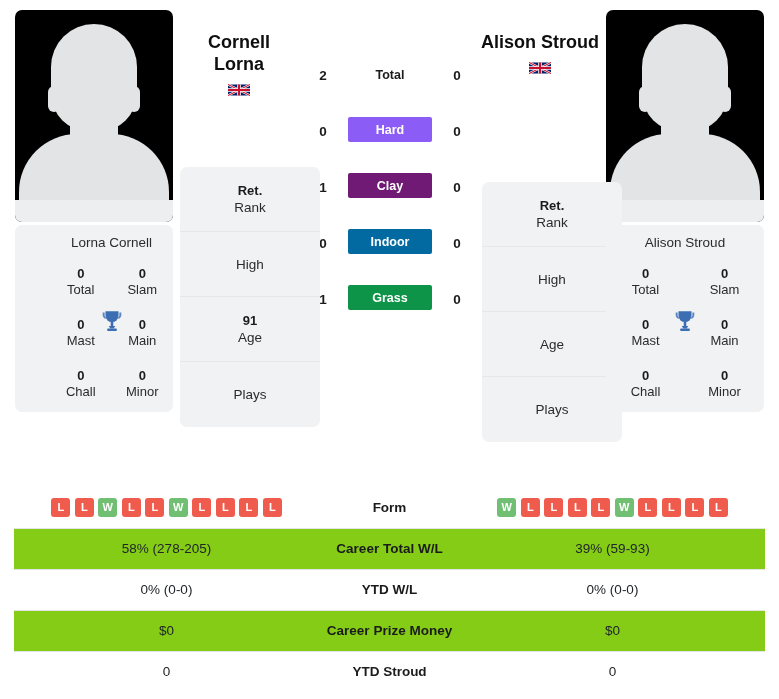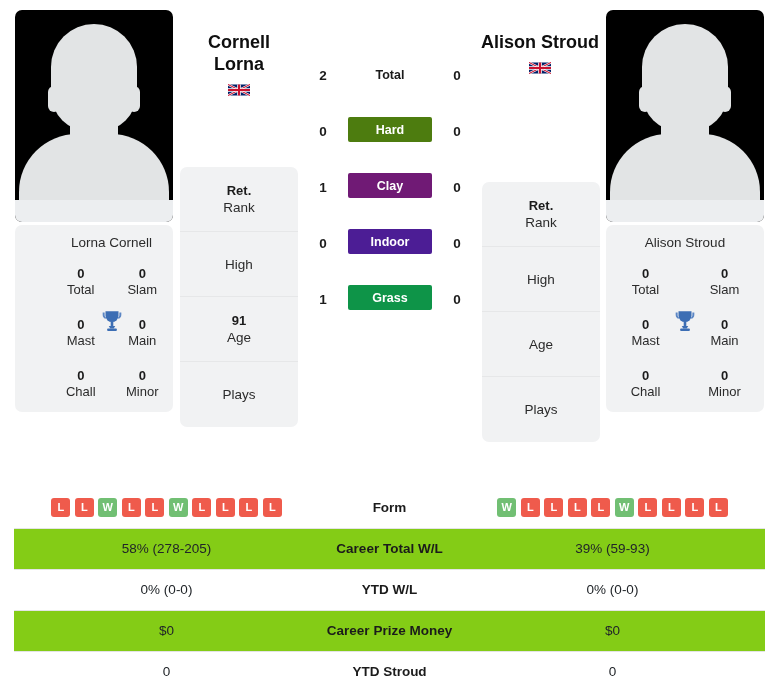--- a/index.html
+++ b/index.html
@@ -148,21 +148,21 @@
     left: 50%;
     top: 42px;
     transform: translateX(-50%);
     width: 26px;
     height: 26px;
   }
 
   
   .info-col {
     position: absolute;
-    width: 118px;
+    width: 140px;
     background: #f1f2f3;
     border-radius: 7px;
     overflow: hidden;
   }
   .info-col.left  { left: 180px; top: 167px; }
   .info-col.right { left: 482px; top: 182px; }
 
   .info-row {
     height: 65px;
     display: flex;
@@ -333,33 +333,33 @@
   <div class="surface-block">
 
     <div class="surface-row">
       <span class="sv-left">2</span>
       <span class="surface-label-plain">Total</span>
       <span class="sv-right">0</span>
     </div>
 
     <div class="surface-row">
       <span class="sv-left">0</span>
-      <span class="surface-badge" style="background:#4d7c0f">Hard</span>
+      <span class="surface-badge" style="background:#8b5cf6">Hard</span>
       <span class="sv-right">0</span>
     </div>
 
     <div class="surface-row">
       <span class="sv-left">1</span>
       <span class="surface-badge" style="background:#701a75">Clay</span>
       <span class="sv-right">0</span>
     </div>
 
     <div class="surface-row">
       <span class="sv-left">0</span>
-      <span class="surface-badge" style="background:#4c1d95">Indoor</span>
+      <span class="surface-badge" style="background:#0369a1">Indoor</span>
       <span class="sv-right">0</span>
     </div>
 
     <div class="surface-row">
       <span class="sv-left">1</span>
       <span class="surface-badge" style="background:#0e9448">Grass</span>
       <span class="sv-right">0</span>
     </div>
 
   </div>

